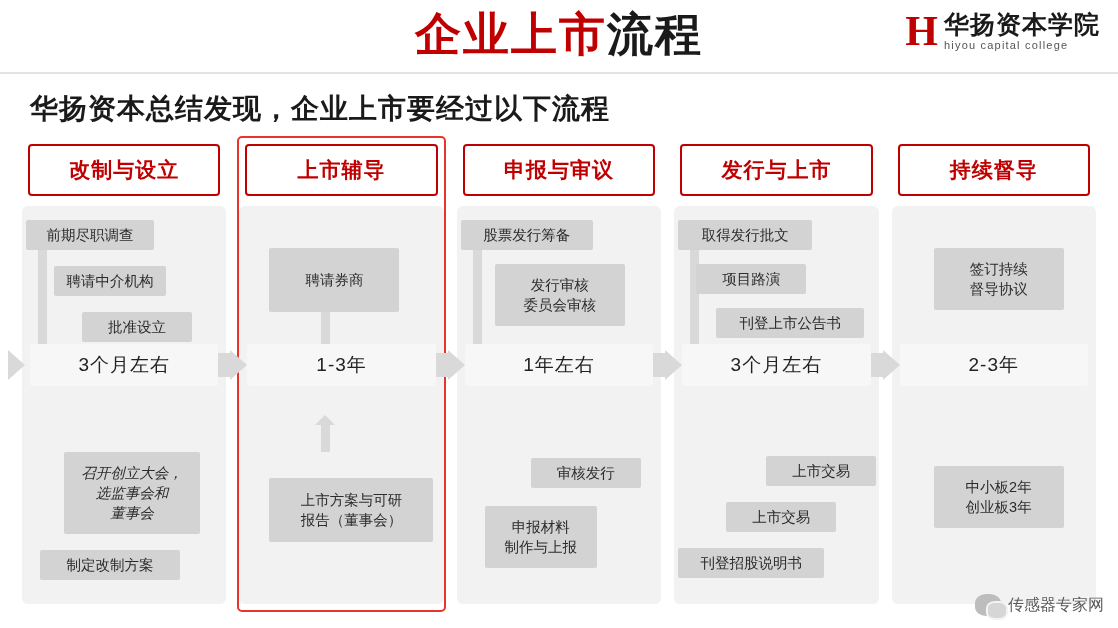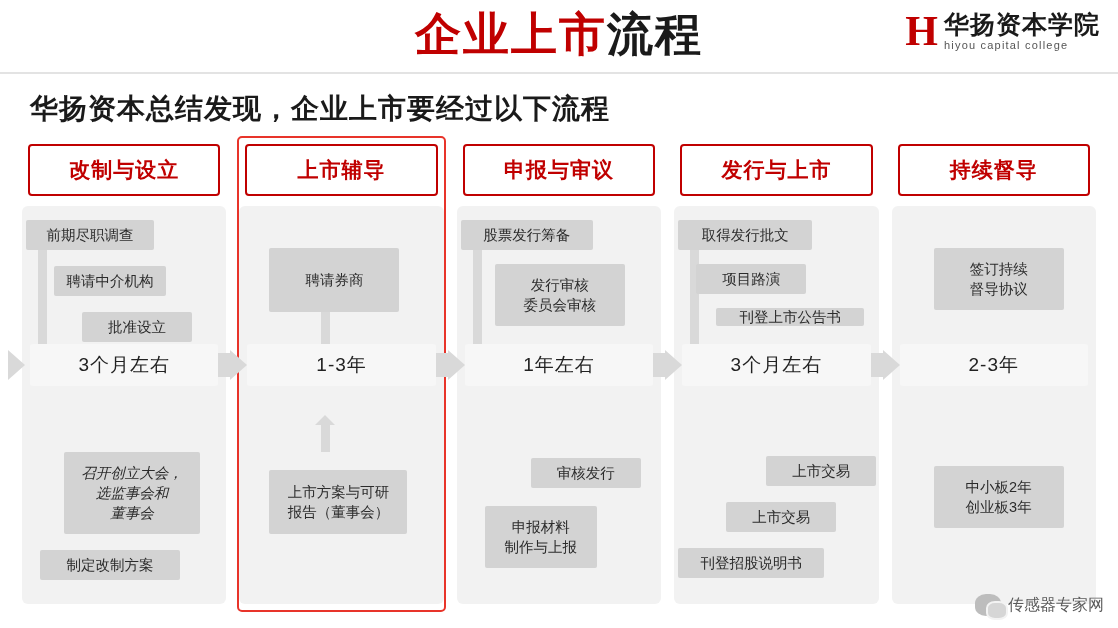--- a/index.html
+++ b/index.html
@@ -223,21 +223,21 @@
 董事会</div>
           <div class="box" style="left: 4px; top: 344px; width: 140px; height: 30px; margin-left: 14px;">制定改制方案</div>
         </div>
       </div>
       <div class="col highlight">
         <div class="col-head">上市辅导</div>
         <div class="col-body">
           <div class="varrow" style="left: 82px; top: 106px; height: 48px;"></div>
           <div class="varrow up" style="left: 82px; top: 218px; height: 28px;"></div>
           <div class="box" style="left: 30px; top: 42px; width: 130px; height: 64px;">聘请券商</div>
-          <div class="box" style="left: 30px; top: 264px; width: 138px; height: 64px;">上市方案与可研
+          <div class="box" style="left: 30px; top: 272px; width: 164px; height: 64px;">上市方案与可研
 报告（董事会）</div>
         </div>
       </div>
       <div class="col">
         <div class="col-head">申报与审议</div>
         <div class="col-body">
           <div class="varrow" style="left: 16px; top: 44px; height: 110px;"></div>
           <div class="box" style="left: 4px; top: 14px; width: 132px; height: 30px;">股票发行筹备</div>
           <div class="box" style="left: 38px; top: 58px; width: 130px; height: 62px;">发行审核
 委员会审核</div>
@@ -245,21 +245,21 @@
           <div class="box" style="left: 28px; top: 300px; width: 112px; height: 62px;">申报材料
 制作与上报</div>
         </div>
       </div>
       <div class="col">
         <div class="col-head">发行与上市</div>
         <div class="col-body">
           <div class="varrow" style="left: 16px; top: 44px; height: 110px;"></div>
           <div class="box" style="left: 4px; top: 14px; width: 134px; height: 30px;">取得发行批文</div>
           <div class="box" style="left: 22px; top: 58px; width: 110px; height: 30px;">项目路演</div>
-          <div class="box" style="left: 42px; top: 102px; width: 148px; height: 18px;">刊登上市公告书</div>
+          <div class="box" style="left: 42px; top: 102px; width: 148px; height: 30px;">刊登上市公告书</div>
           <div class="box" style="left: 92px; top: 250px; width: 110px; height: 30px;">上市交易</div>
           <div class="box" style="left: 52px; top: 296px; width: 110px; height: 30px;">上市交易</div>
           <div class="box" style="left: 4px; top: 342px; width: 146px; height: 30px;">刊登招股说明书</div>
         </div>
       </div>
       <div class="col">
         <div class="col-head">持续督导</div>
         <div class="col-body">
           <div class="box" style="left: 42px; top: 42px; width: 130px; height: 62px;">签订持续
 督导协议</div>

